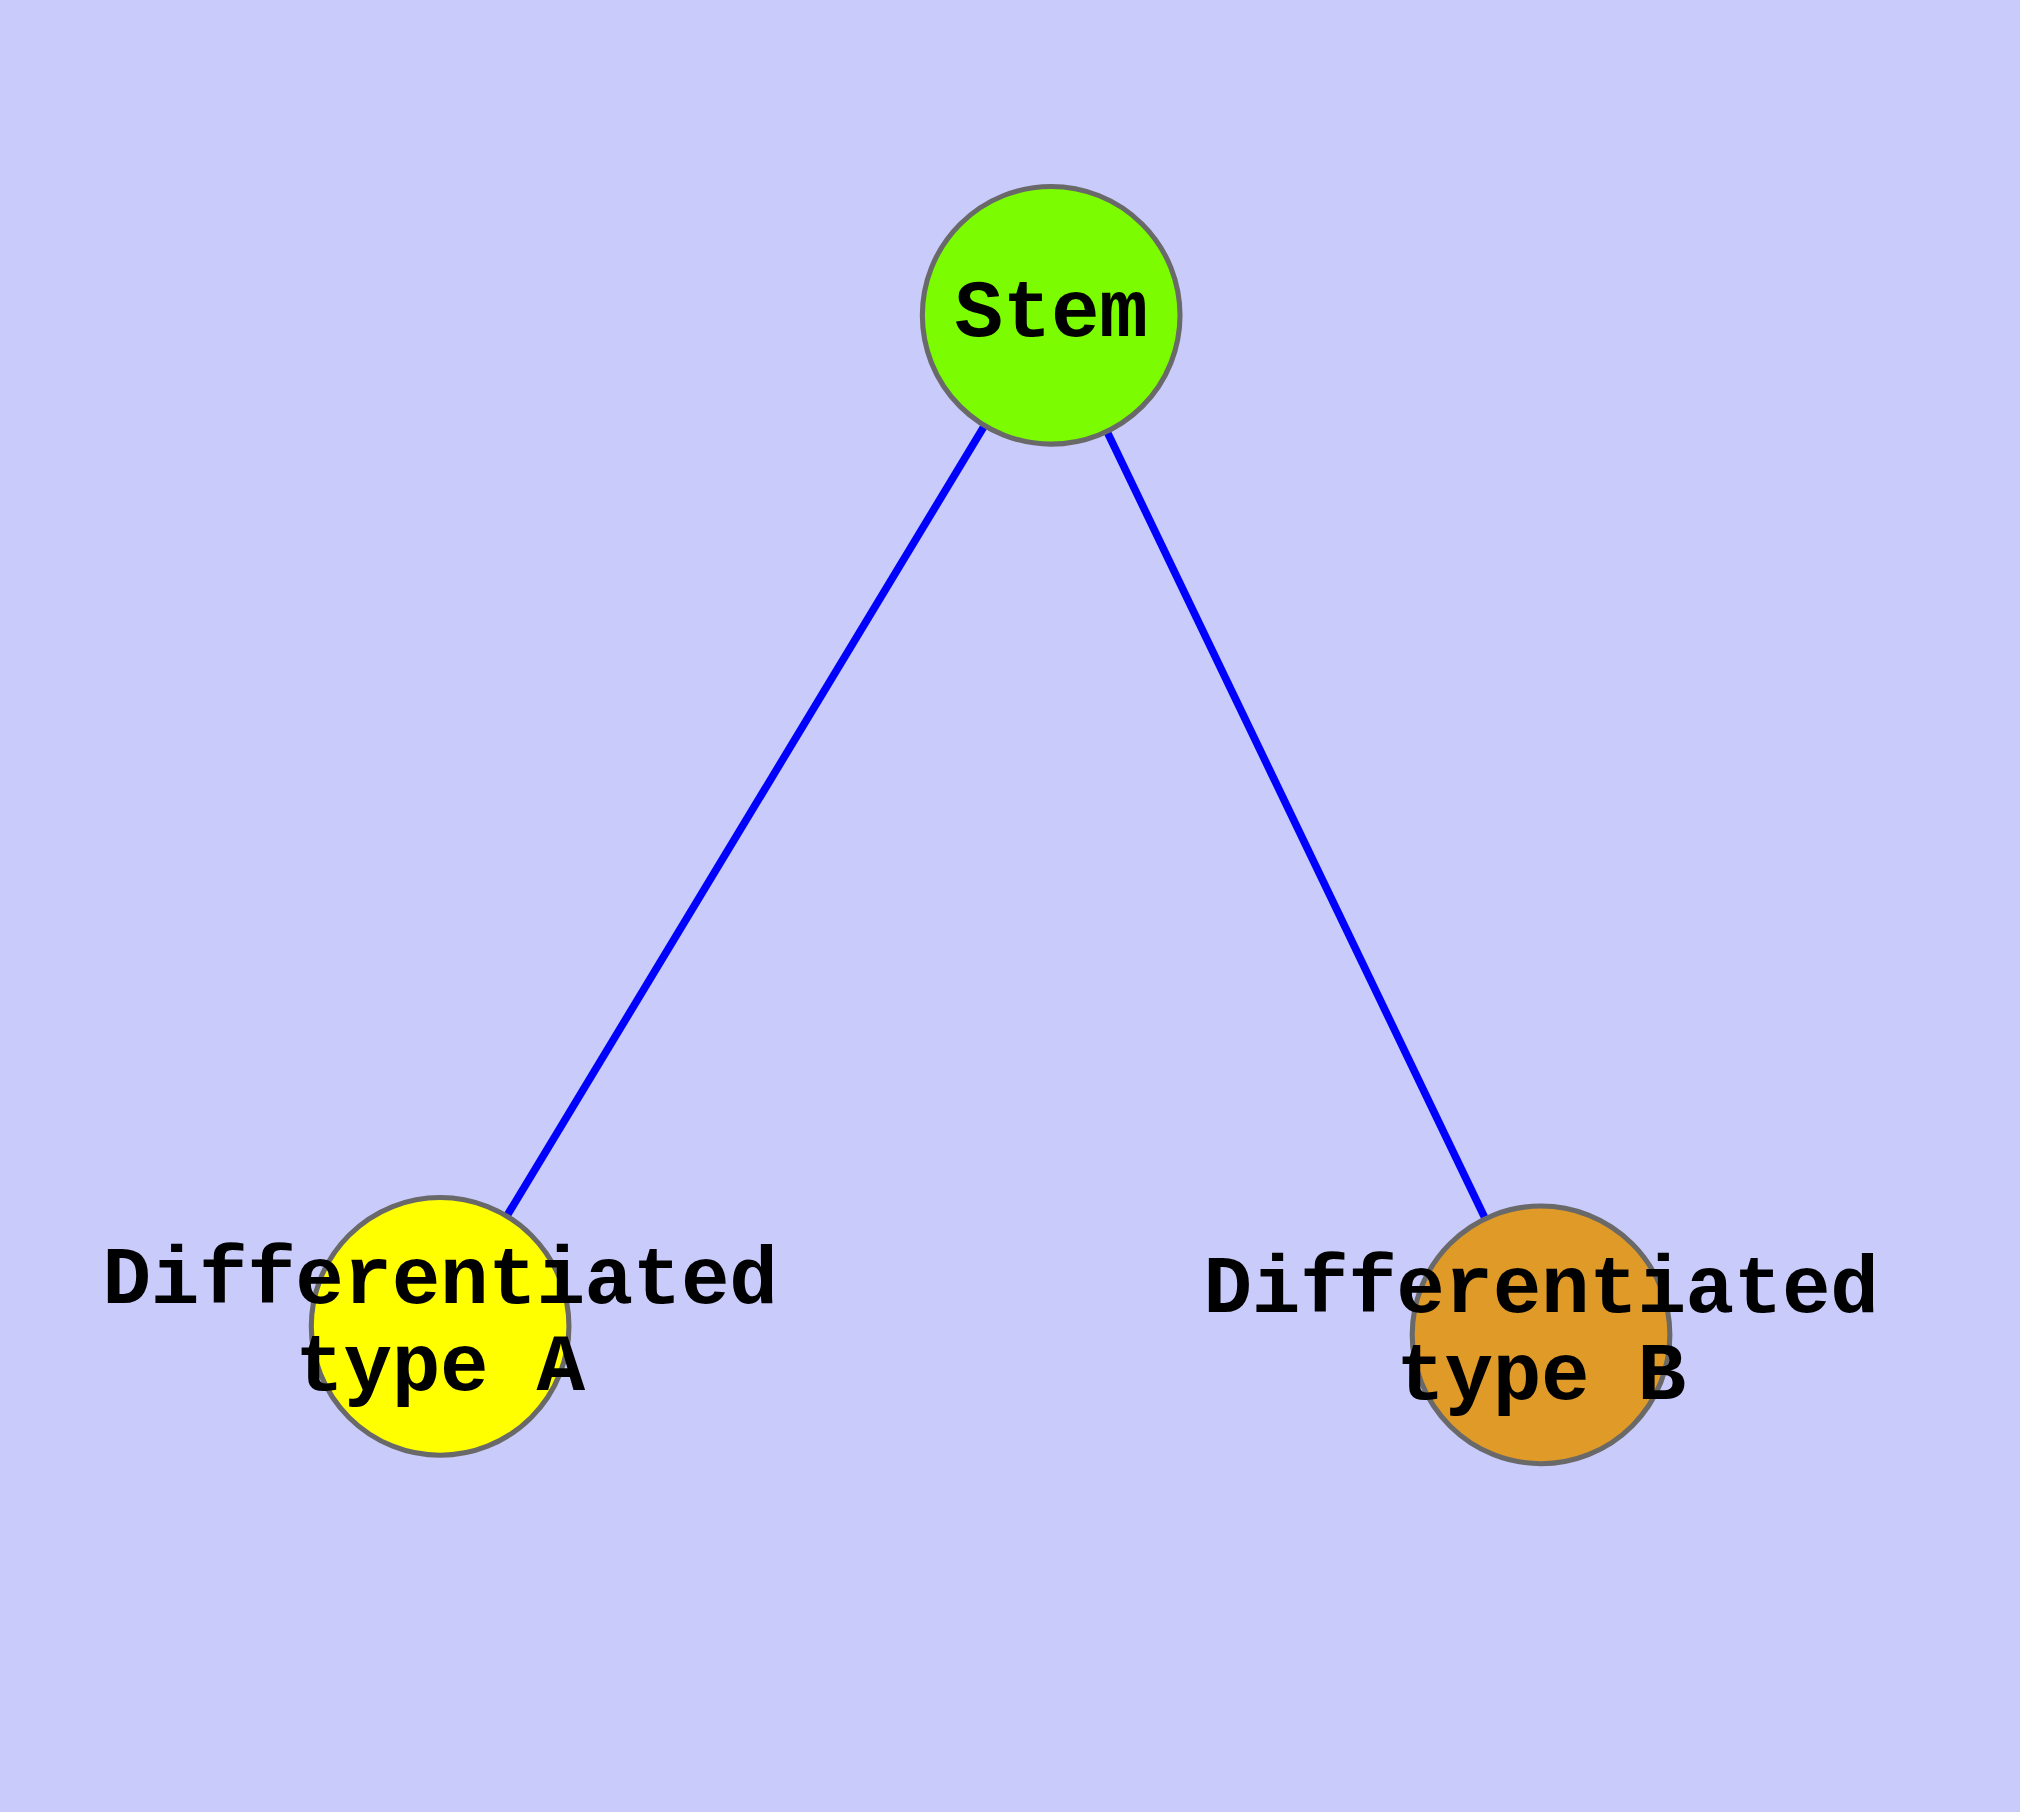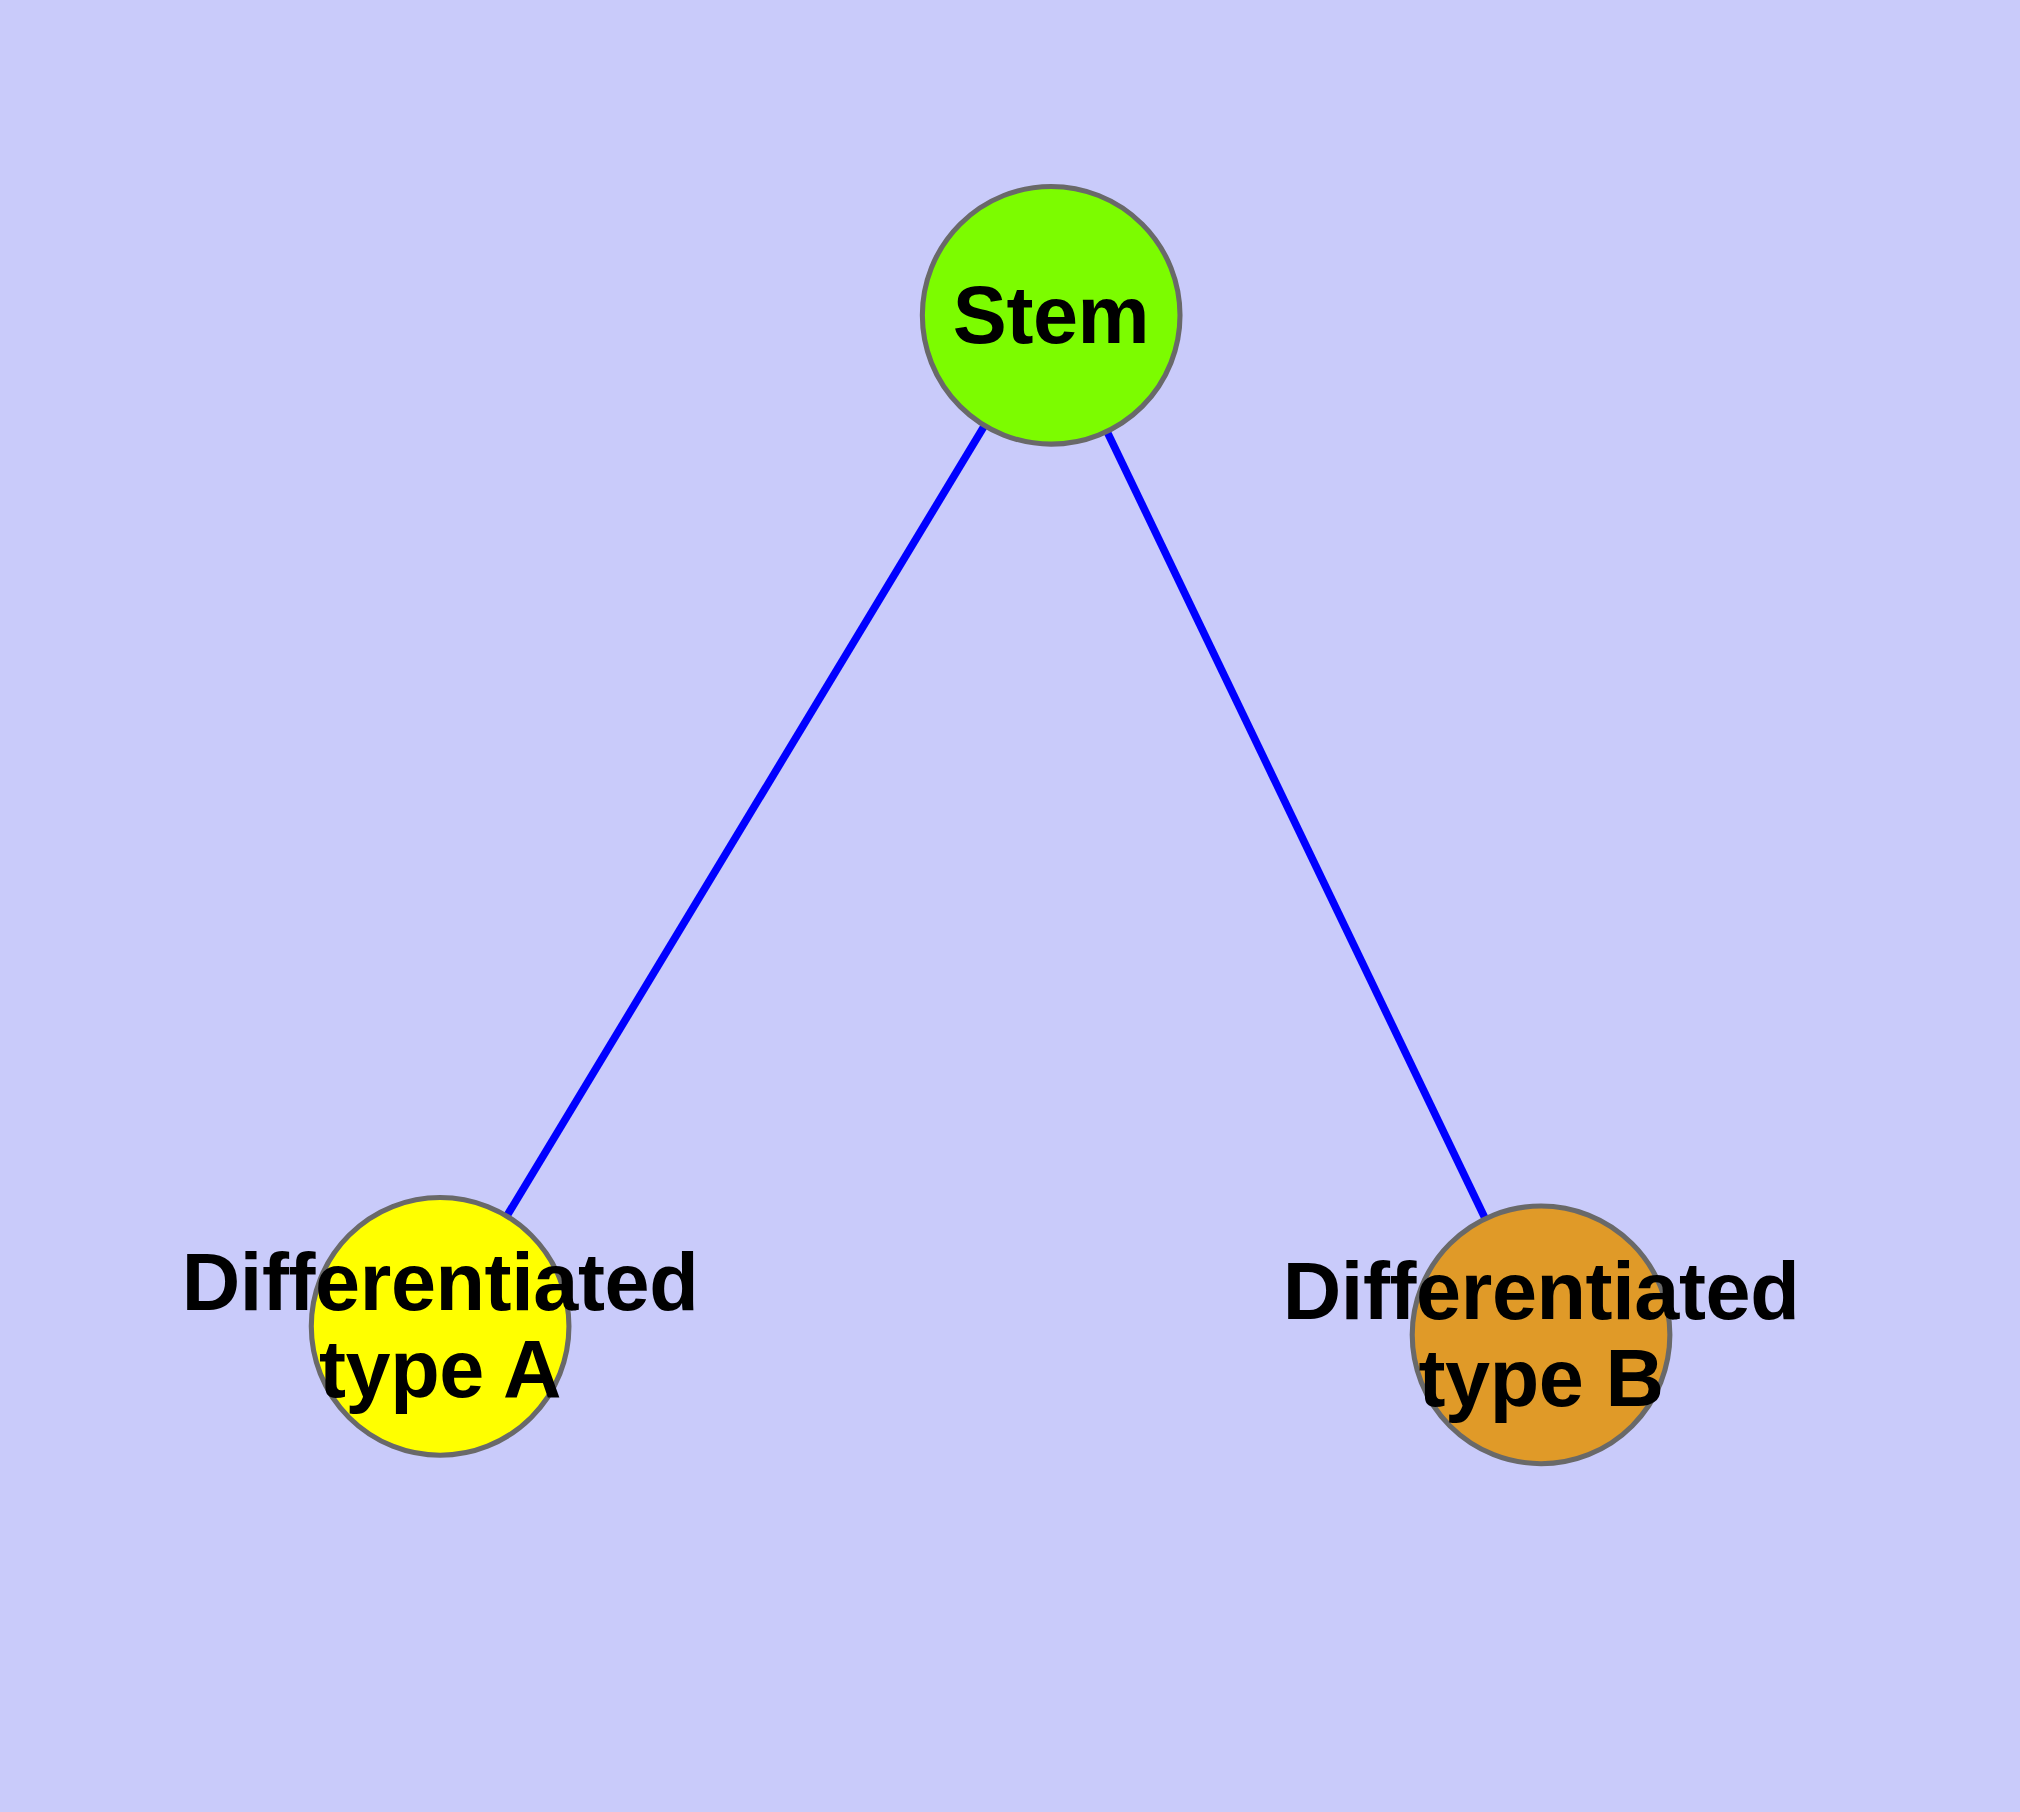--- a/index.html
+++ b/index.html
@@ -20,21 +20,21 @@
     position: absolute;
     left: 0;
     top: 0;
     width: 2021px;
     height: 1812px;
     display: block;
   }
   .node-label {
     position: absolute;
     text-align: center;
-    font-family: Liberation Sans, sans-serif;
+    font-family: Liberation Mono, monospace;
     font-weight: bold;
     font-size: 81px;
     line-height: 1.07;
     color: #000000;
     white-space: pre;
     transform: translate(-50%, -50%);
     pointer-events: none;
     letter-spacing: -0.4px;
   }
 </style>

